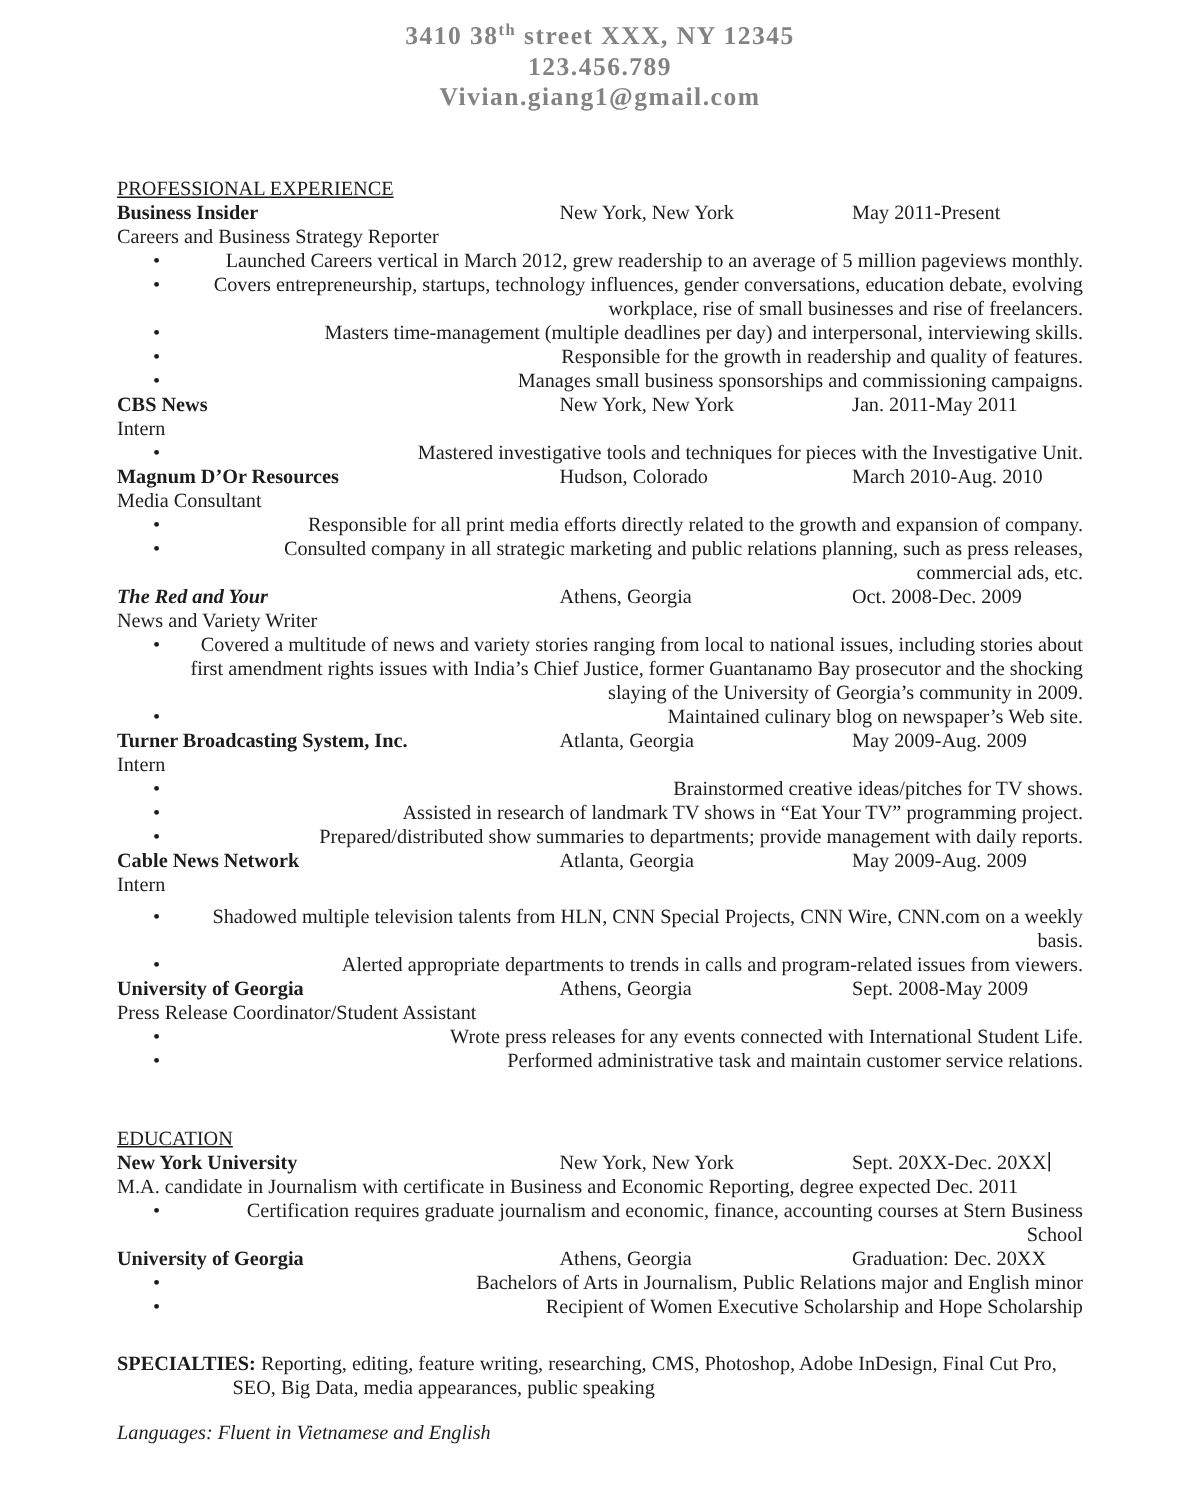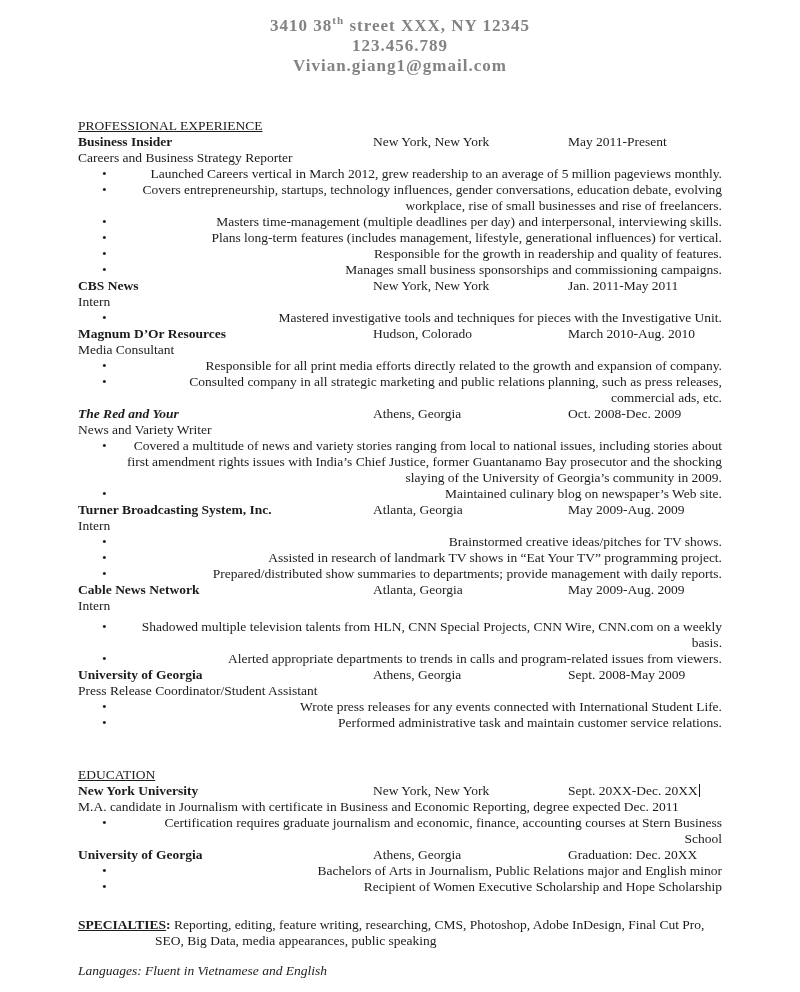--- a/index.html
+++ b/index.html
@@ -26,21 +26,21 @@
   .job-location, .job-dates { white-space:nowrap; }
 
   ul.bullets { margin:0; padding:0; list-style:none; }
   ul.bullets li { position:relative; padding-left:47px;text-align:right; }
   ul.bullets li::before { content:"\2022"; position:absolute; left:24px; }
   ul.bullets.gap-top { margin-top:5px; }
 
   .edu-section { margin-top:36px; }
 
   .specialties { margin-top:22px; padding-left:77px; text-indent:-77px; }
-  .spec-label { font-weight:bold; text-decoration:underline; }
+  .spec-label { font-weight:bold; }
   .spec-colon { font-weight:bold; }
 
   .languages { margin-top:8px; font-style:italic; }
 
   .caret { display:inline-block; width:1px; height:13px; background:#111; vertical-align:-2px; margin-left:1px; }
 </style>
 </head>
 <body>
 
 <div class="page">
@@ -59,21 +59,20 @@
       <div class="job-row">
         <span class="company">Business Insider</span>
         <span class="job-location">New York, New York</span>
         <span class="job-dates">May 2011-Present</span>
       </div>
       <div class="job-role">Careers and Business Strategy Reporter</div>
       <ul class="bullets">
         <li>Launched Careers vertical in March 2012, grew readership to an average of 5 million pageviews monthly.</li>
         <li>Covers entrepreneurship, startups, technology influences, gender conversations, education debate, evolving workplace, rise of small businesses and rise of freelancers.</li>
         <li>Masters time-management (multiple deadlines per day) and interpersonal, interviewing skills.</li>
-        <li>Plans long-term features (includes management, lifestyle, generational influences) for vertical.</li>
         <li>Responsible for the growth in readership and quality of features.</li>
         <li>Manages small business sponsorships and commissioning campaigns.</li>
       </ul>
     </section>
 
     <section class="job">
       <div class="job-row">
         <span class="company">CBS News</span>
         <span class="job-location">New York, New York</span>
         <span class="job-dates">Jan. 2011-May 2011</span>

